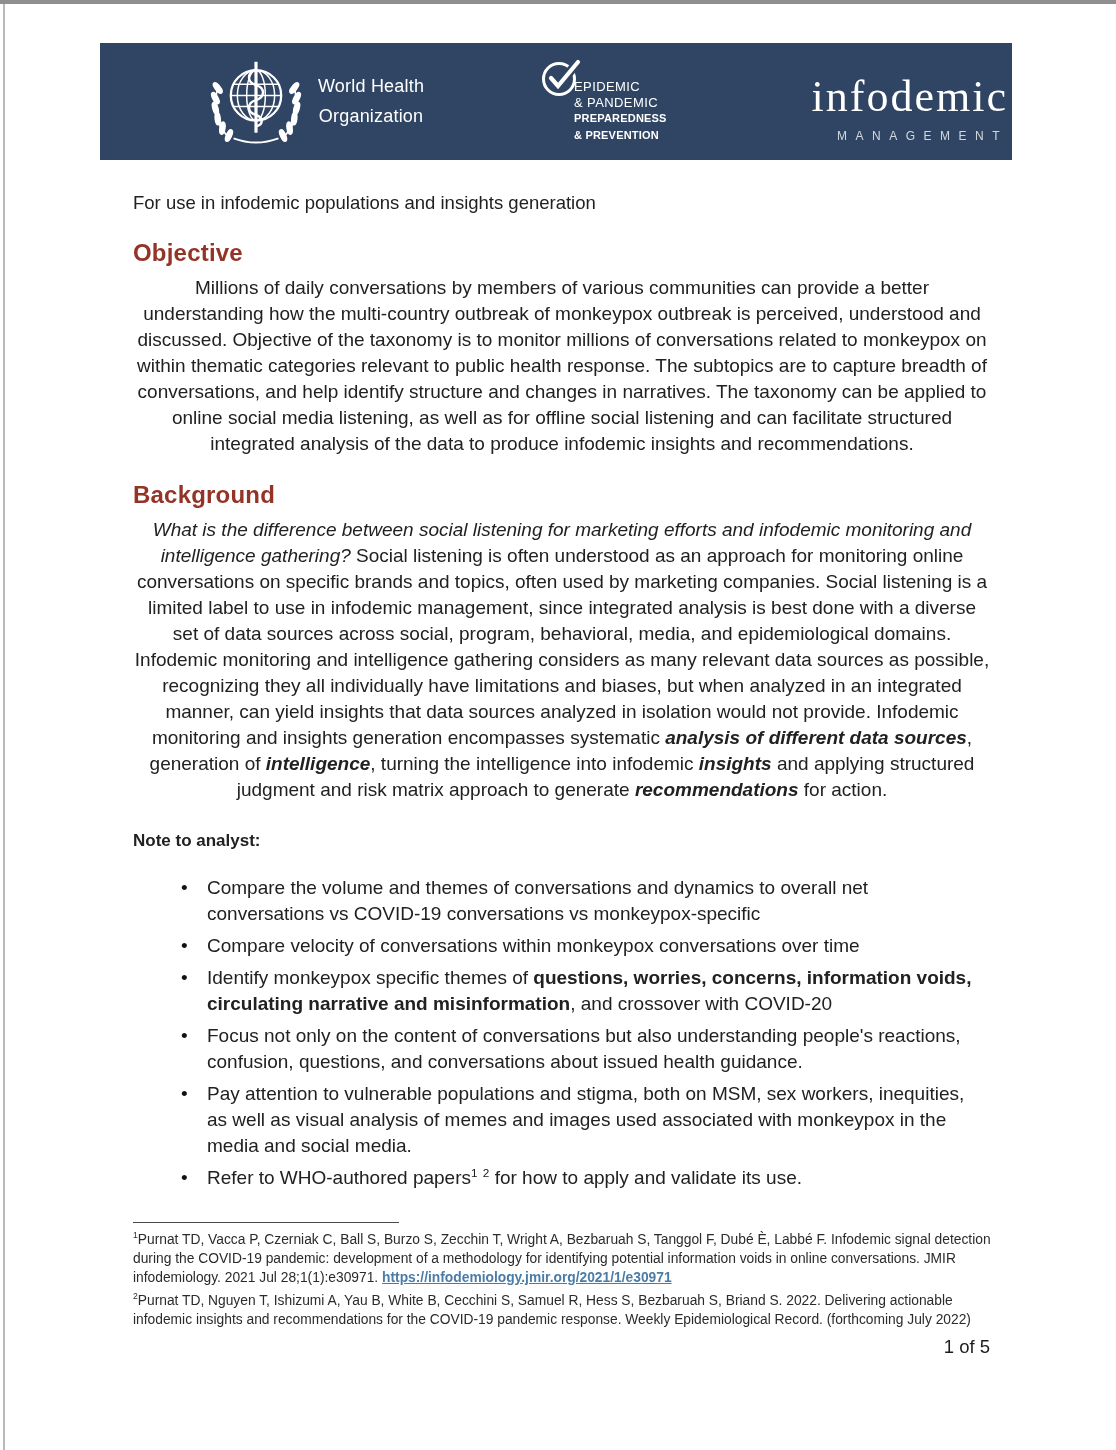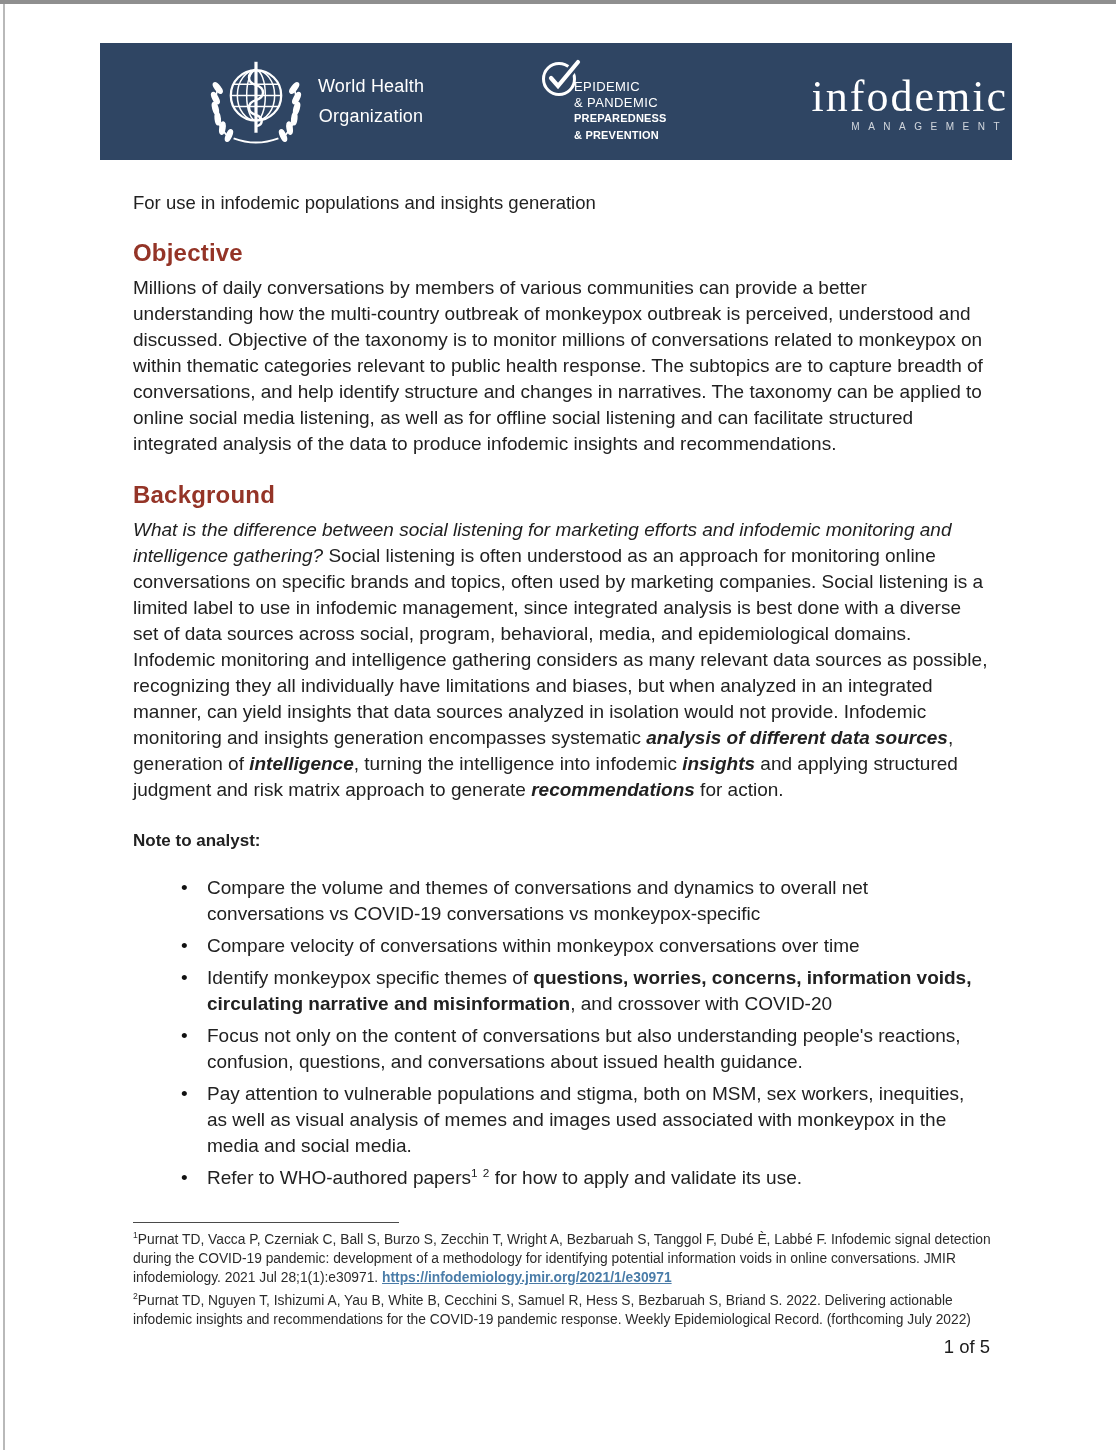--- a/index.html
+++ b/index.html
@@ -22,34 +22,34 @@
     letter-spacing:0.2px;
     text-align:center;
   }
   .epp-logo{position:absolute;left:440px;top:12px;width:190px;height:100px;}
   .epp-icon{position:absolute;left:0;top:2px;width:46px;height:46px;}
   .epp-text{position:absolute;left:34px;top:24px;color:#ffffff;}
   .epp-line{font-size:13px;line-height:15.5px;letter-spacing:0.4px;font-weight:400;}
   .epp-line.bold{font-size:11px;line-height:16.5px;font-weight:700;letter-spacing:0.2px;}
   .im-logo{position:absolute;left:618px;top:32px;width:290px;text-align:right;color:#ffffff;}
   .im-title{font-family:"Liberation Serif",serif;font-size:44px;line-height:44px;letter-spacing:2px;}
-  .im-sub{font-size:10px;letter-spacing:8.5px;color:rgba(255,255,255,0.78);margin-top:2px;padding-left:3px;}
+  .im-sub{font-size:12px;letter-spacing:8.5px;color:rgba(255,255,255,0.78);margin-top:10px;padding-left:3px;}
 
   
   .content{position:absolute;left:133px;top:186px;width:858px;}
   .doc-title{
     color:#8B2A20;font-weight:bold;font-size:30px;line-height:40px;margin:0;
     letter-spacing:0.2px;
   }
   .doc-subtitle{font-size:18.5px;line-height:24px;margin-top:5px;}
   .section-heading{
     color:#943427;font-size:24px;line-height:28px;font-weight:700;
     margin-top:24px;margin-bottom:8px;letter-spacing:0.2px;
   }
-  .para{font-size:19px;line-height:26px;margin:0;}
+  .para{font-size:19px;line-height:26px;margin:0;text-align:center;}
   .note-label{font-size:17px;font-weight:bold;margin-top:28px;}
   ul.bullets{margin:24px 0 0 0;padding:0 0 0 42px;list-style:none;}
   ul.bullets li{
     position:relative;padding-left:26px;font-size:19px;line-height:26px;margin:6px;
   }
   ul.bullets li::before{
     content:"\2022";position:absolute;left:0;top:0;font-size:19px;color:#111;
   }
   .seg-bold{font-weight:bold;}
   .seg-italic{font-style:italic;}

